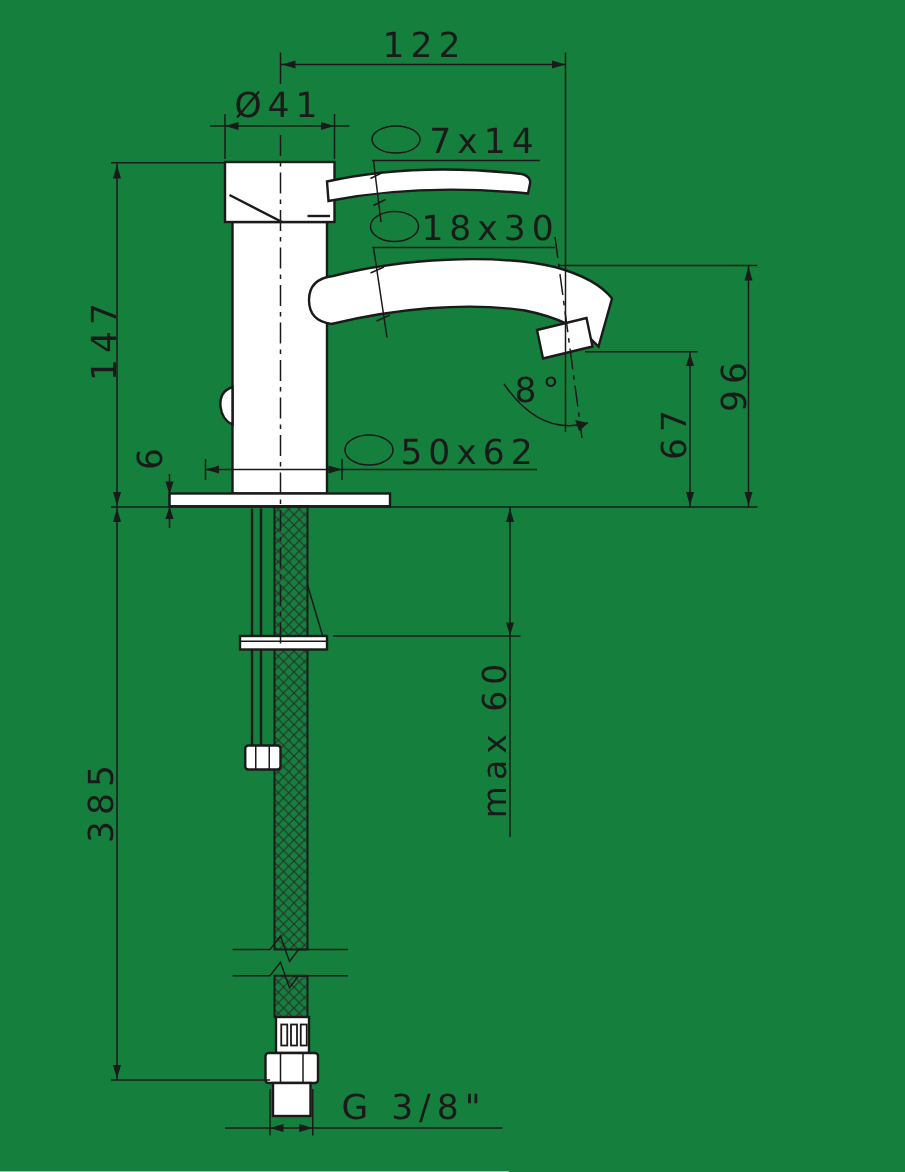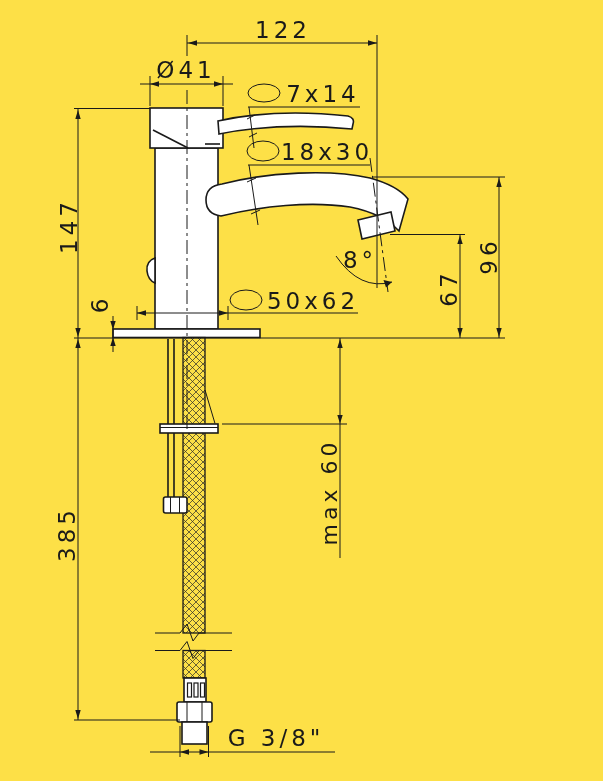--- a/index.html
+++ b/index.html
@@ -1,16 +1,16 @@
 <!DOCTYPE html>
 <html><head>
 <meta charset="utf-8">
 <style>
   html,body{margin:0;padding:0;background:#ffffff;}
-  .page{width:603px;height:781px;background:#fde047;position:relative;overflow:hidden;
+  .page{width:603px;height:781px;background:#15803d;position:relative;overflow:hidden;
         font-family:"DejaVu Sans",sans-serif;text-align:right;}
   svg{display:block;}
   text{fill:#1a1a1a;font-family:"DejaVu Sans",sans-serif;font-size:23px;letter-spacing:4px;}
   text.small{font-size:22px;}
   .outline{fill:#ffffff;stroke:#1a1a1a;stroke-width:1.6;}
   .outline-nf{fill:none;stroke:#1a1a1a;stroke-width:1.6;}
   .thin{fill:none;stroke:#1a1a1a;stroke-width:1;}
   .axis{fill:none;stroke:#1a1a1a;stroke-width:1;stroke-dasharray:14 4 3 4;}
   .arrow{fill:#1a1a1a;stroke:none;}
   .slot{fill:#ffffff;stroke:#1a1a1a;stroke-width:1.2;}

